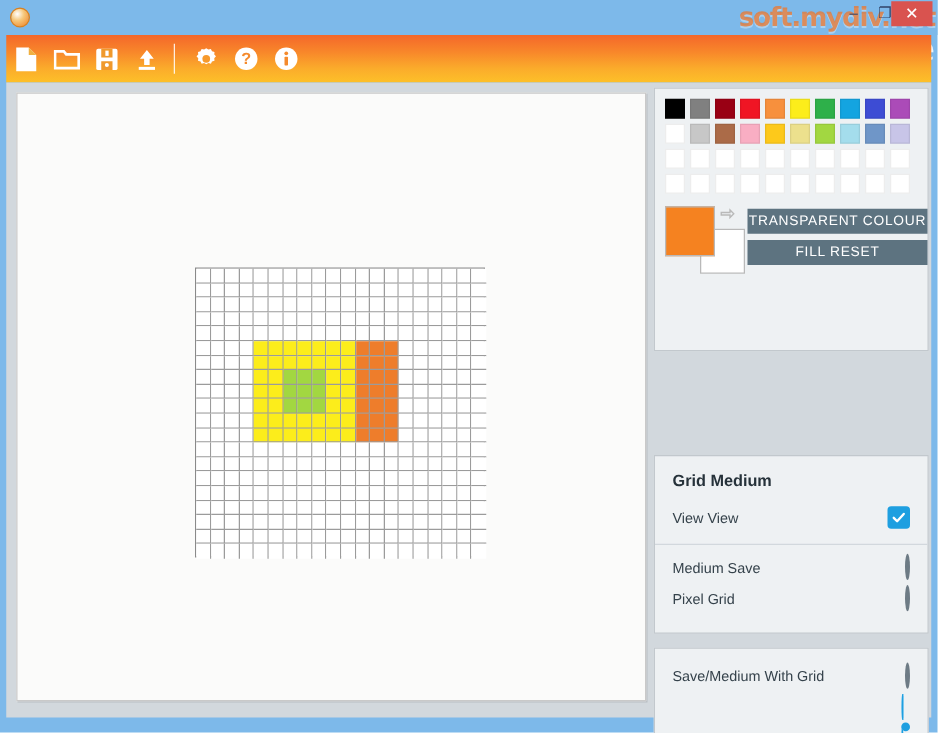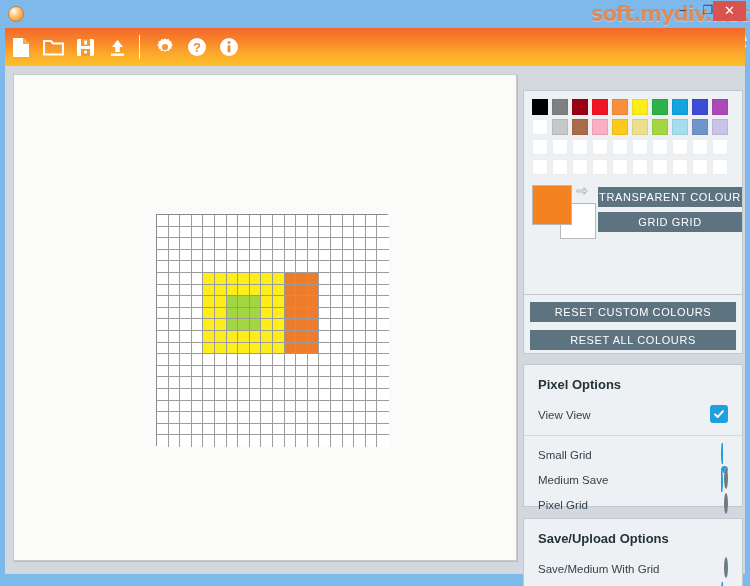--- a/index.html
+++ b/index.html
@@ -118,21 +118,21 @@
   .side {
     position: absolute; left: 516px; top: 0px;
     width: 224px; height: 508px;
   }
   .card {
     position: absolute; left: 2px;
     width: 220px;
     background: #eef1f3;
     border: 1px solid #c2c8cd;
   }
-  .palette-card { top: 24px; height: 211px; padding: 6px; background: #eef1f3; }
+  .palette-card { top: 4px; height: 211px; padding: 6px; background: #eef1f3; }
   .sw-grid {
     display: grid; grid-template-columns: repeat(10, 20px);
     grid-template-rows: repeat(4, 20px);
     gap: 0px;
   }
   .sw {
     width: 20px; height: 20px;
     border: 2px solid #eef1f3;
     cursor: pointer;
   }
@@ -814,67 +814,56 @@
 
         <div class="curcolor-row">
           <div class="col-secondary" style="background: rgb(255, 255, 255);"></div>
           <div class="col-primary" style="background: rgb(245, 130, 32);"></div>
           <div class="swap-icon">
             <svg width="14" height="14" viewBox="0 0 14 14">
               <path d="M2 4 h7 v-2 l3 3 -3 3 v-2 h-7 z" fill="none" stroke="#b9b9b9" stroke-width="1.1"></path>
             </svg>
           </div>
           <div class="side-btn btn-transparent">TRANSPARENT COLOUR</div>
-          <div class="side-btn btn-fill">GRID GRID</div>
+          <div class="side-btn btn-fill">FILL RESET</div>
         </div>
       </div>
 
-      <div class="card reset-card">
-        <div class="side-btn btn-reset-custom">RESET CUSTOM COLOURS</div>
-        <div class="side-btn btn-reset-all">RESET ALL COLOURS</div>
-      </div>
 
       <div class="card grid-card">
-        <div class="card-title">Pixel Options</div>
+        <div class="card-title">Grid Medium</div>
 
         <div class="opt-row" style="margin-top:10px;">
           <span class="opt-label">View View</span>
           <span class="opt-ctl">
             <span class="chk">
               <svg width="12" height="12" viewBox="0 0 12 12">
                 <path d="M2 6.3 L4.7 9 L10 3.2" fill="none" stroke="#ffffff" stroke-width="1.9" stroke-linecap="round" stroke-linejoin="round"></path>
               </svg>
             </span>
           </span>
         </div>
 
         <div class="divider"></div>
 
-        <div class="opt-row">
-          <span class="opt-label">Small Grid</span>
-          <span class="opt-ctl">
-            <span class="radio on"></span>
-          </span>
-        </div>
         <div class="opt-row">
           <span class="opt-label">Medium Save</span>
           <span class="opt-ctl">
             <span class="radio"></span>
           </span>
         </div>
         <div class="opt-row">
           <span class="opt-label">Pixel Grid</span>
           <span class="opt-ctl">
             <span class="radio"></span>
           </span>
         </div>
       </div>
 
       <div class="card save-card">
-        <div class="card-title">Save/Upload Options</div>
 
         <div class="opt-row" style="margin-top:10px;">
           <span class="opt-label">Save/Medium With Grid</span>
           <span class="opt-ctl">
             <span class="radio"></span>
           </span>
         </div>
         <div class="opt-row">
 
           <span class="opt-ctl">

